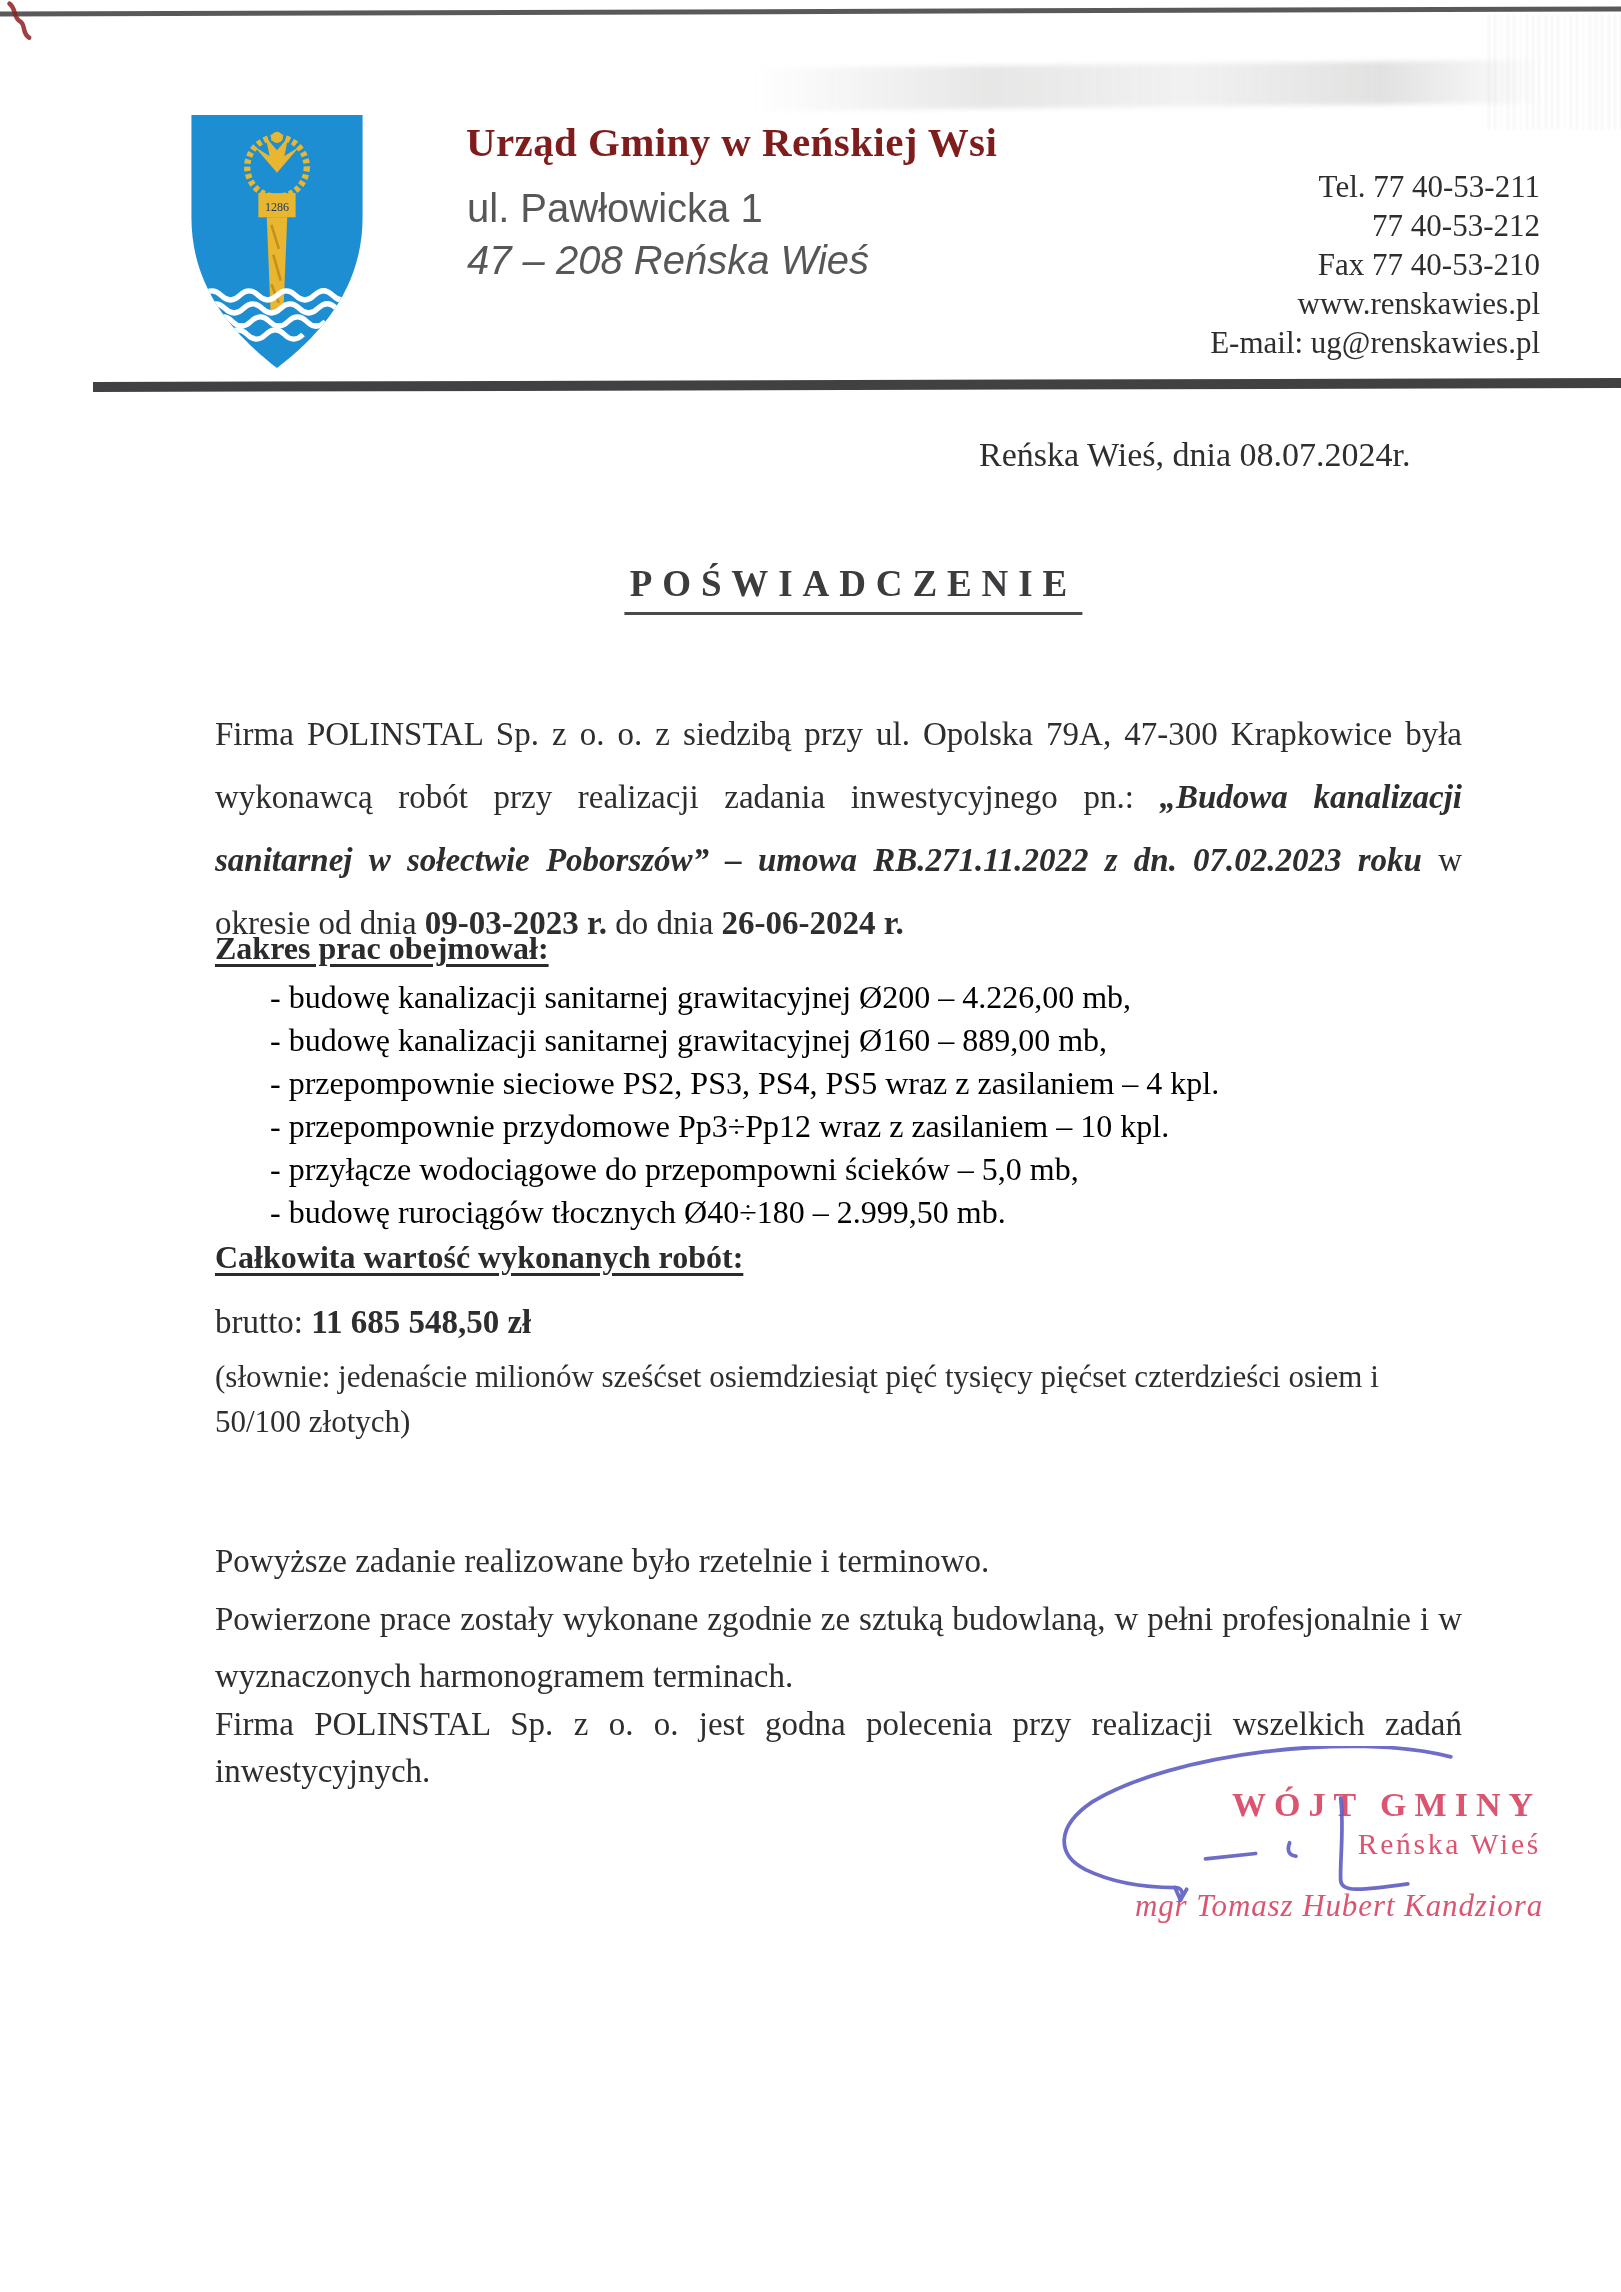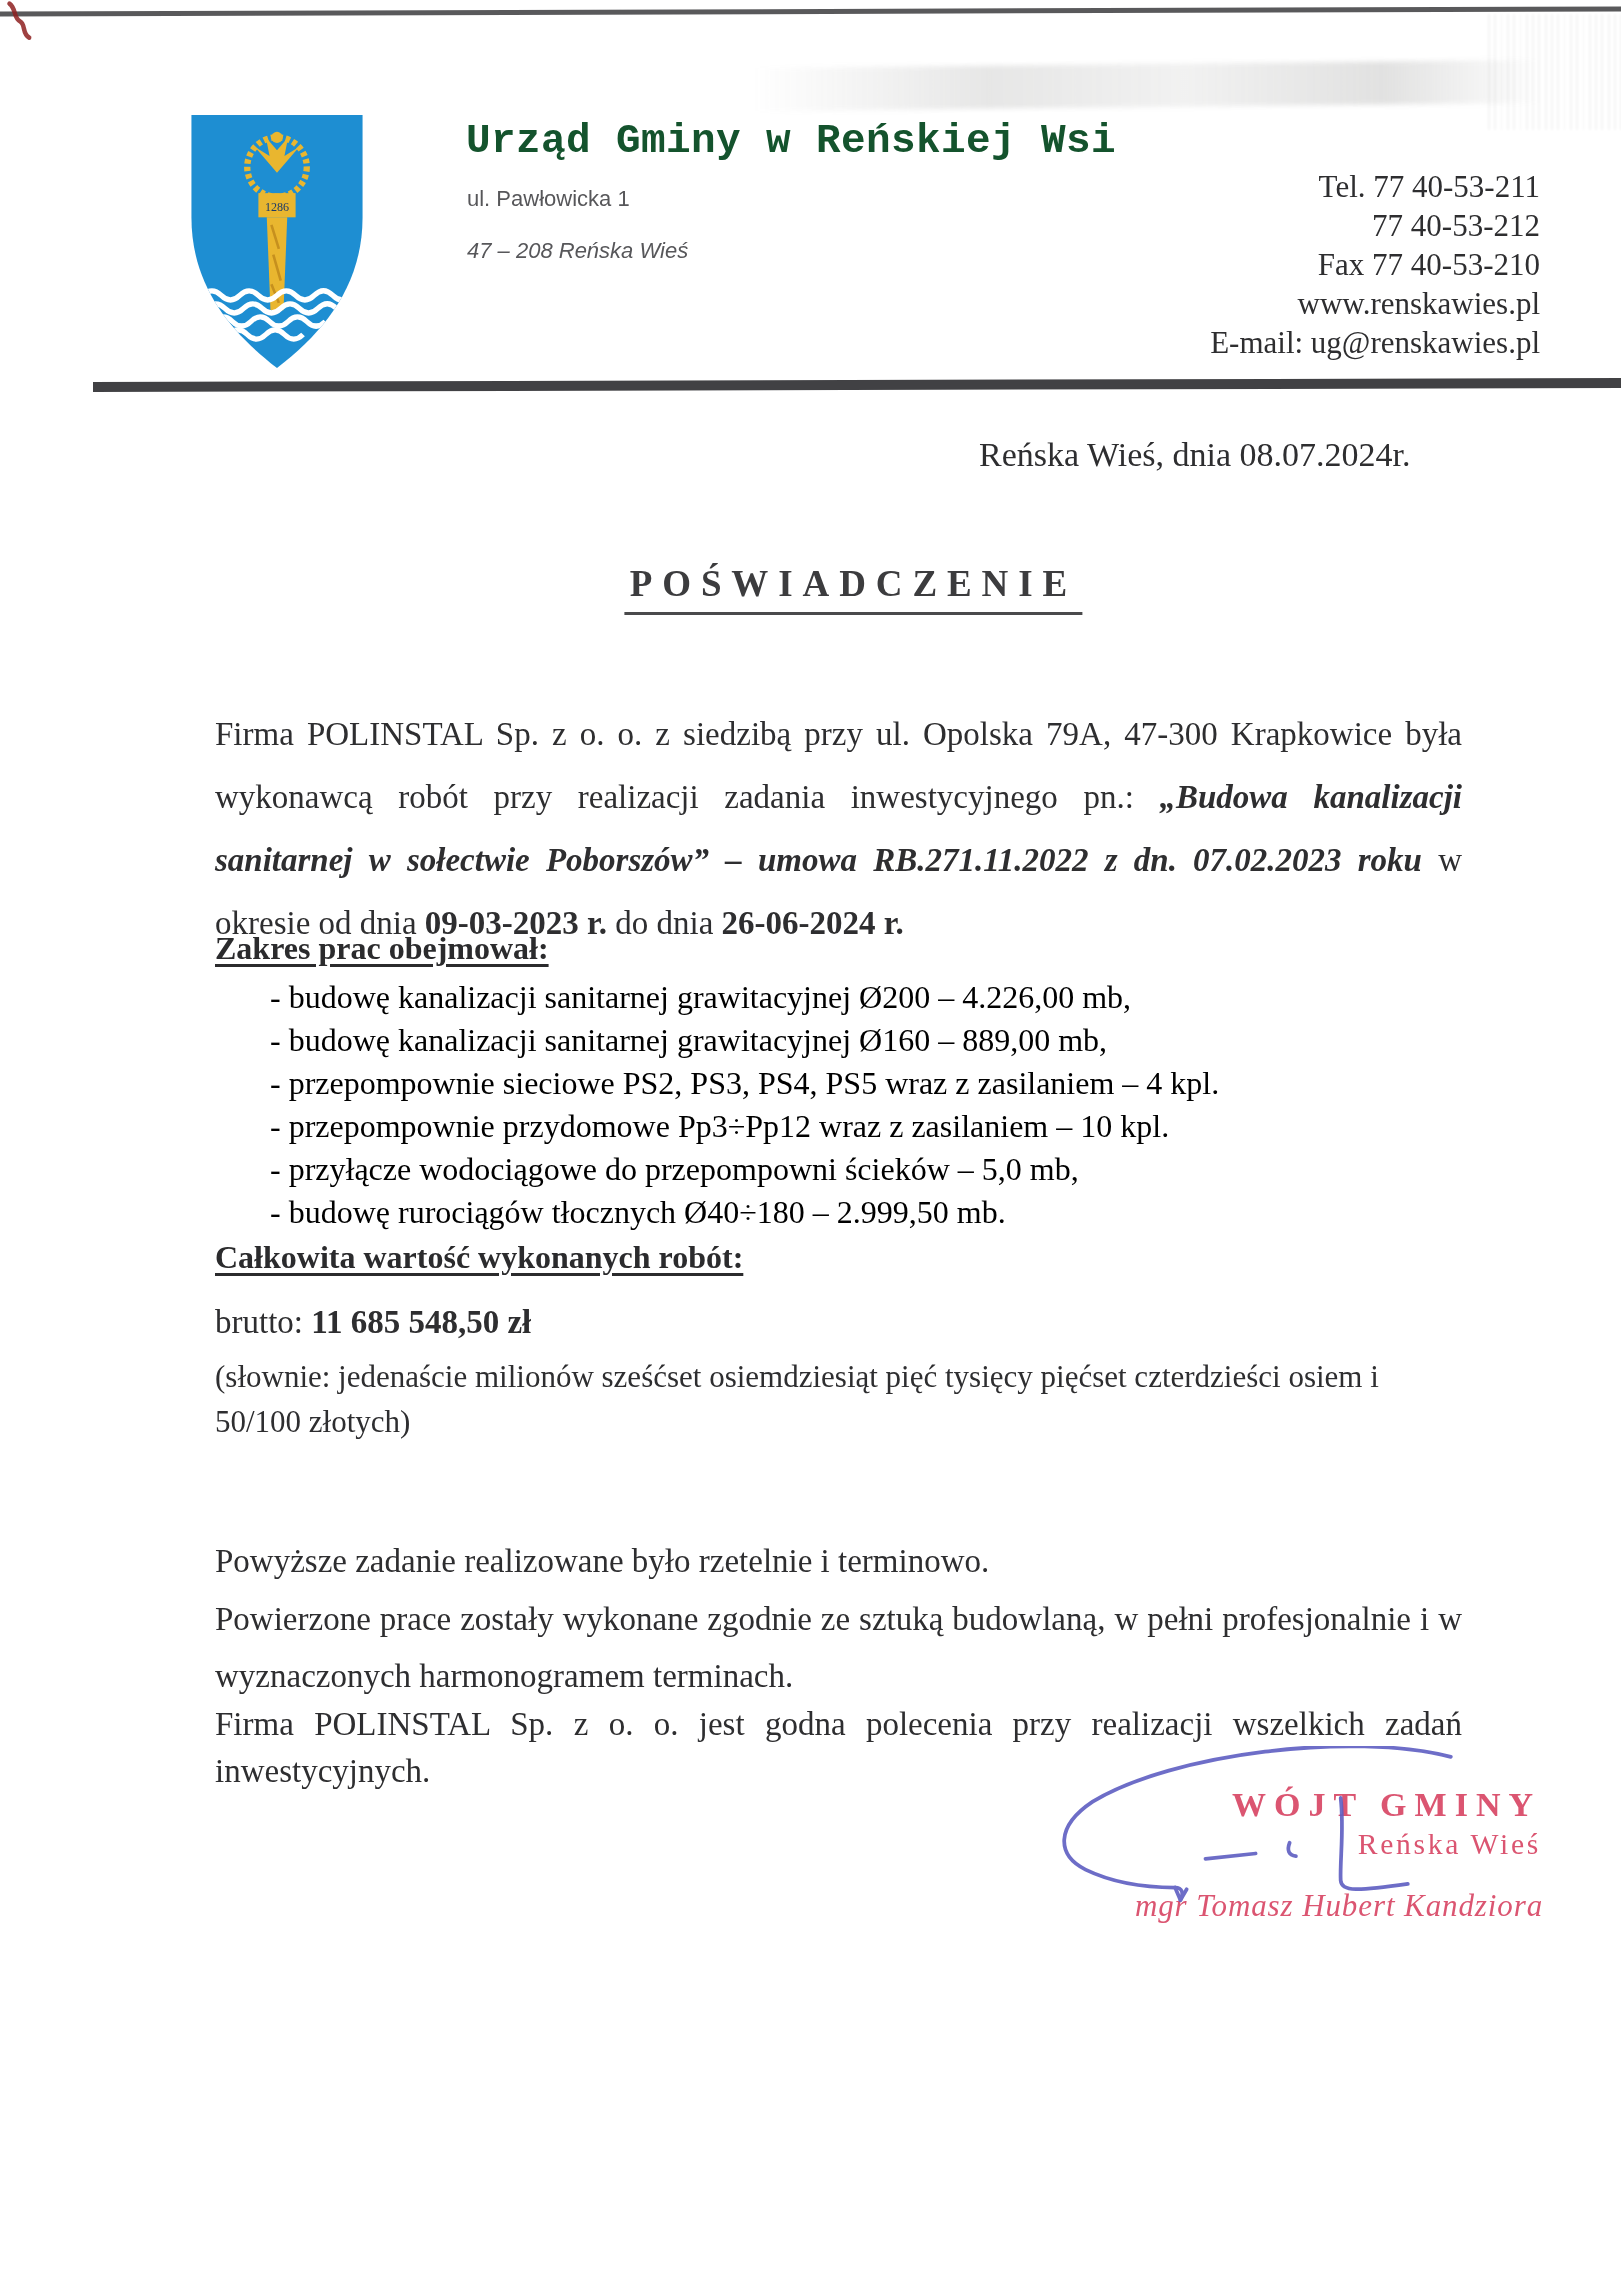--- a/index.html
+++ b/index.html
@@ -24,27 +24,27 @@
   .scan-streaks{
     position:absolute;right:0;top:14.3px;width:134px;height:116px;
     background:repeating-linear-gradient(90deg, rgba(100,100,100,.10) 0 1.8px, rgba(255,255,255,0) 1.8px 6.3px);
     filter:blur(0.9px);opacity:.6;
   }
   .corner-mark{position:absolute;left:3.6px;top:0px;}
   
   .crest{position:absolute;left:184px;top:109px;width:186px;height:265px;}
   .org-name{
     position:absolute;left:466px;top:118px;
-    font-family:Liberation Mono, monospace;font-weight:bold;
-    font-size:41px;color:#14532d;letter-spacing:0.4px;
+    font-family:Liberation Serif, serif;font-weight:bold;
+    font-size:41px;color:#7f1d1d;letter-spacing:0.4px;
   }
   .addr{
     position:absolute;left:467px;
     font-family:"Liberation Sans", sans-serif;
-    font-size:22px;color:#57575a;
+    font-size:40px;color:#57575a;
   }
   .addr1{top:186px;} .addr2{top:238px;font-style:italic;}
   .contact{
     position:absolute;left:985px;top:167px;width:555px;
     text-align:right;font-size:31px;line-height:39px;color:#2e2e30;
   }
   .rule{
     position:absolute;left:93px;top:380px;width:1529px;height:9.9px;
     background:#414144;transform:rotate(-0.15deg);
   }

